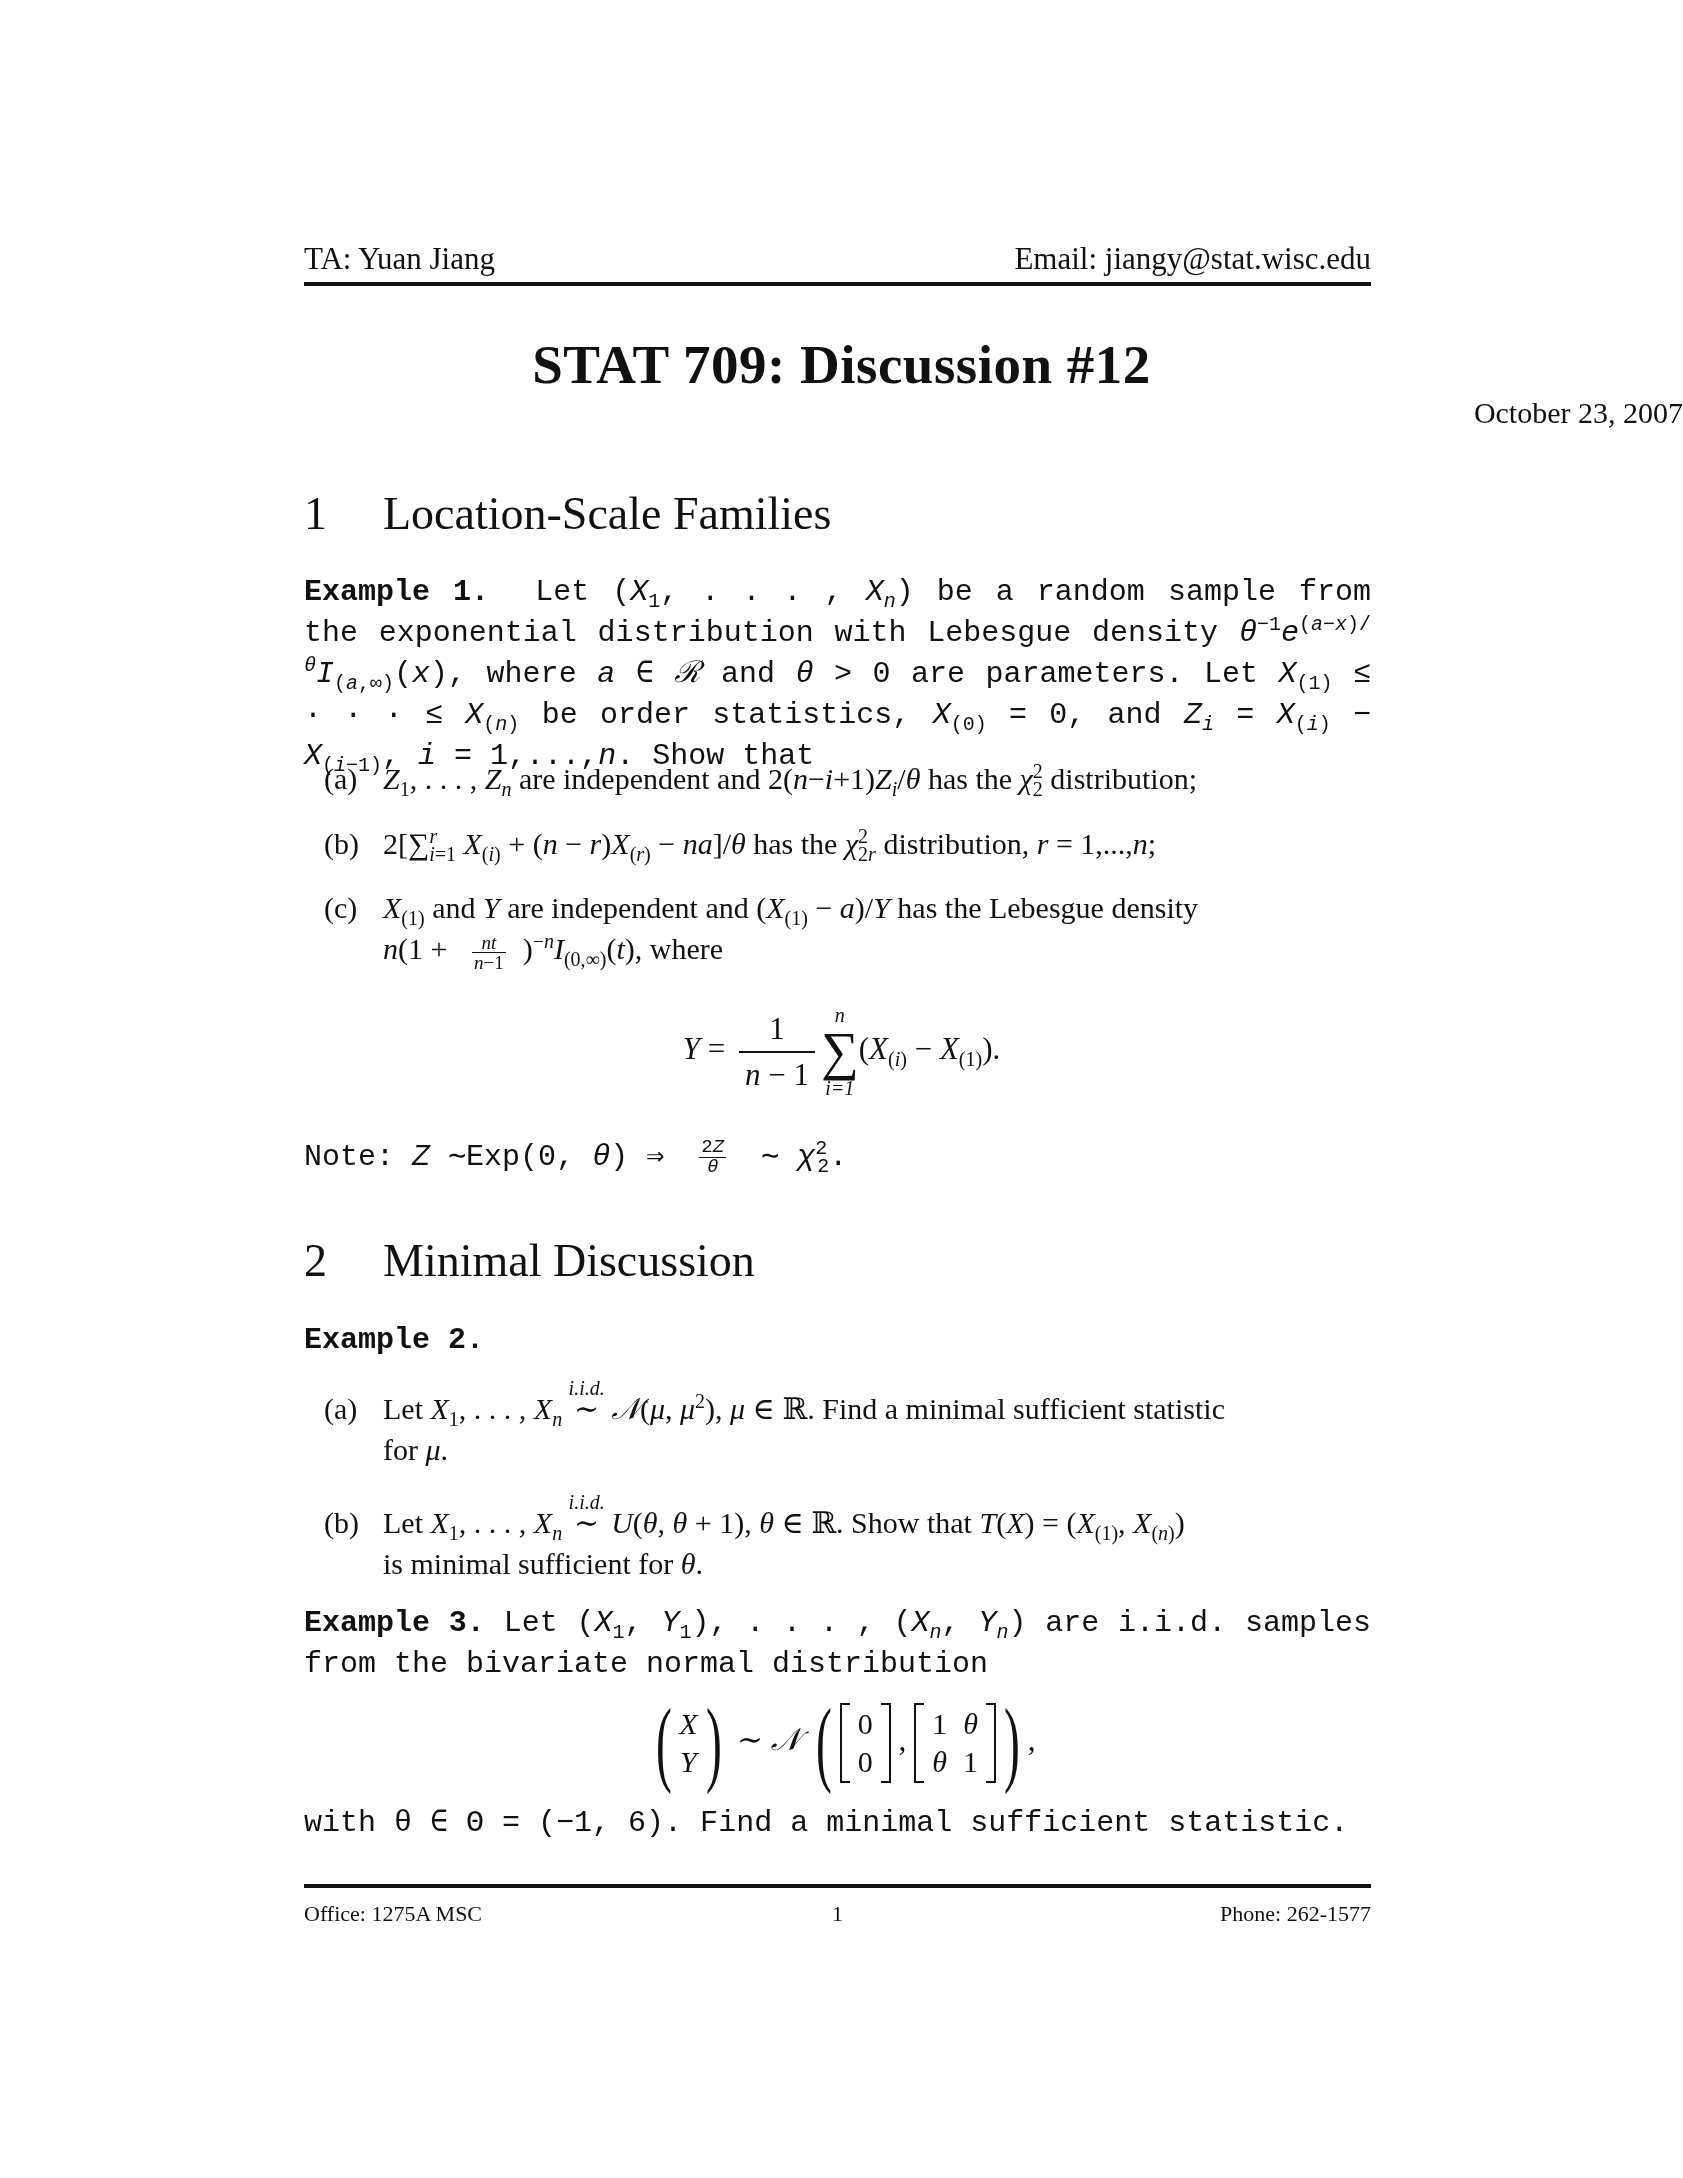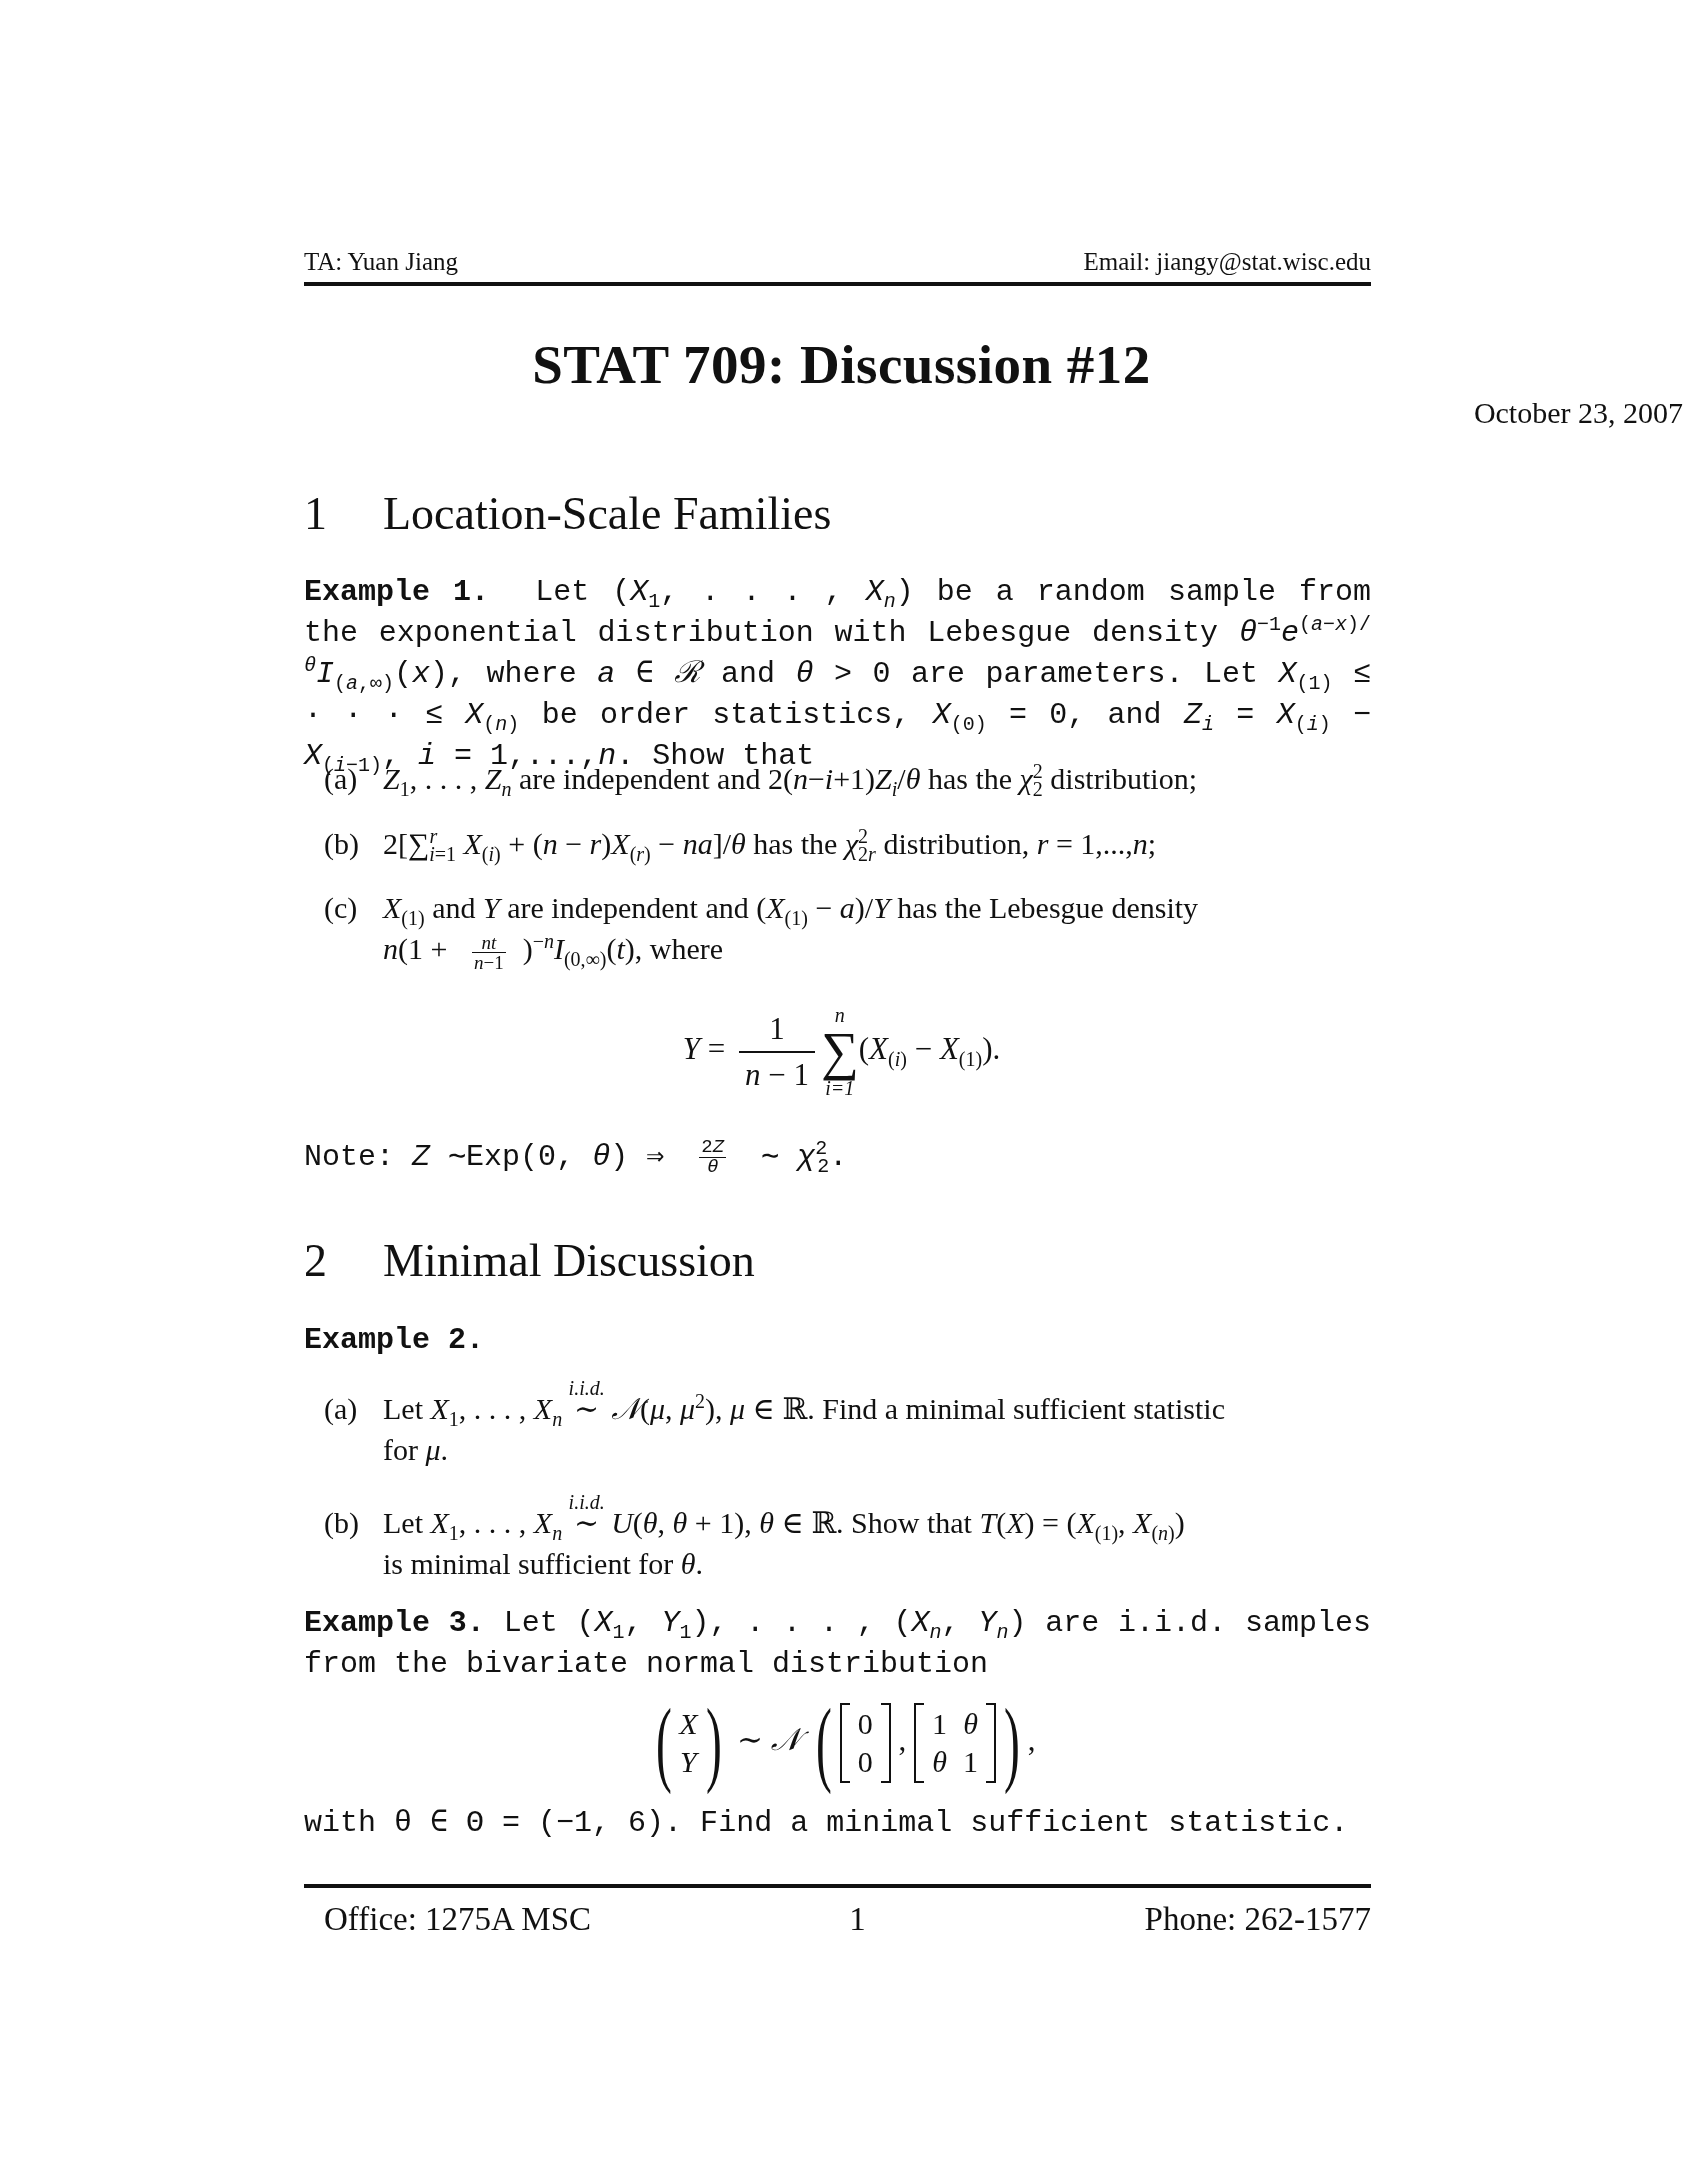--- a/index.html
+++ b/index.html
@@ -1,19 +1,19 @@
 <!DOCTYPE html>
 <html><head>
 <meta charset="utf-8">
 <style>
   html, body { margin:0; padding:0; background:#ffffff; }
   body { width:1683px; height:2178px; position:relative; overflow:hidden;
          font-family:"Liberation Serif", "DejaVu Serif", serif; color:#111; }
   .abs { position:absolute; }
-  .hdr { font-size:25px; top:248px; }
+  .hdr { font-size:31px; top:241px; }
   .rule { position:absolute; left:304px; width:1067px; background:#111; }
   .title { left:0; width:1683px; text-align:center; top:333px; font-size:55px; font-weight:bold; letter-spacing:0.5px; }
   .date { left:0; width:1683px; text-align:right; top:396px; font-size:30px; }
   .sec { left:304px; font-size:46px; font-weight:normal; }
   .sec .num { display:inline-block; width:79px; }
   .para { left:304px; width:1067px; font-size:30px; line-height:41px; text-align:justify;font-family:Liberation Mono, monospace; }
   .item { left:324px; width:1047px; font-size:30px; line-height:41px; }
   .item .lab { display:inline-block; width:59px; }
   .item .cont { position:absolute; left:59px; top:0; width:988px; text-align:justify; }
   b.ex { font-weight:bold; }
@@ -31,21 +31,21 @@
   .sum .sig { display:block; font-size:53px; line-height:53px; }
   .iid { display:inline-block; position:relative; width:34px; text-align:center; }
   .iid .t { position:absolute; left:-6px; top:-20px; font-size:20px; font-style:italic; width:46px; }
   .matrix { display:inline-block; vertical-align:middle; border-left:2px solid #111; border-right:2px solid #111; padding:2px 8px; line-height:38px; position:relative; }
   .matrix:before, .matrix:after { content:""; position:absolute; width:8px; top:0; bottom:0; border-top:2px solid #111; border-bottom:2px solid #111; }
   .matrix:before { left:0; } .matrix:after { right:0; }
   .matrix table { border-collapse:collapse; }
   .matrix td { padding:0 8px; text-align:center; font-size:30px; }
   .paren { display:inline-block; vertical-align:middle; font-size:95px; line-height:95px; font-weight:100; transform:scaleX(0.5); }
   .vec { display:inline-block; vertical-align:middle; line-height:38px; text-align:center; font-style:italic; font-size:30px; }
-  .ftr { font-size:33px; top:1901px;margin-left:20px; }
+  .ftr { font-size:22px; top:1901px; }
 </style>
 </head>
 <body>
 
 <div class="abs hdr" style="left:304px;">TA: Yuan Jiang</div>
 <div class="abs hdr" style="right:312px;">Email: jiangy@stat.wisc.edu</div>
 <div class="rule" style="top:282px;height:4px;"></div>
 
 <div class="abs title">STAT 709: Discussion #12</div>
 <div class="abs date">October 23, 2007</div>

